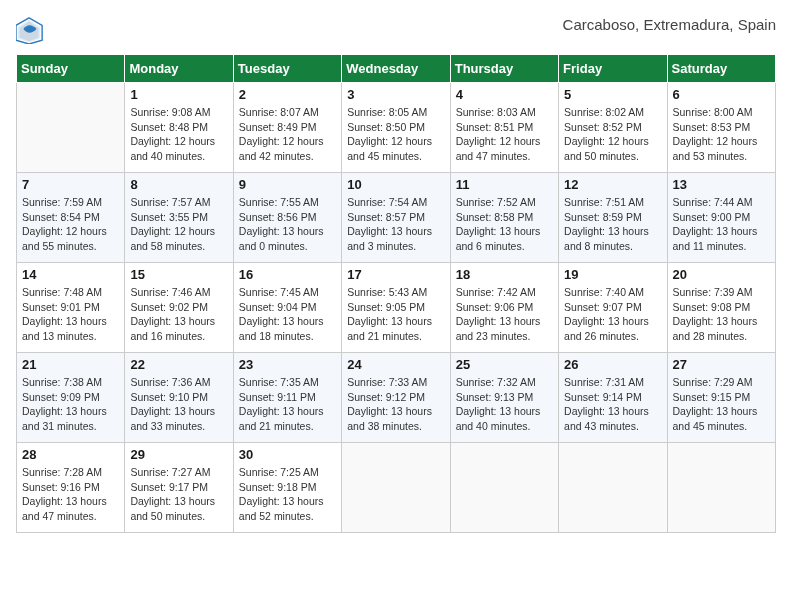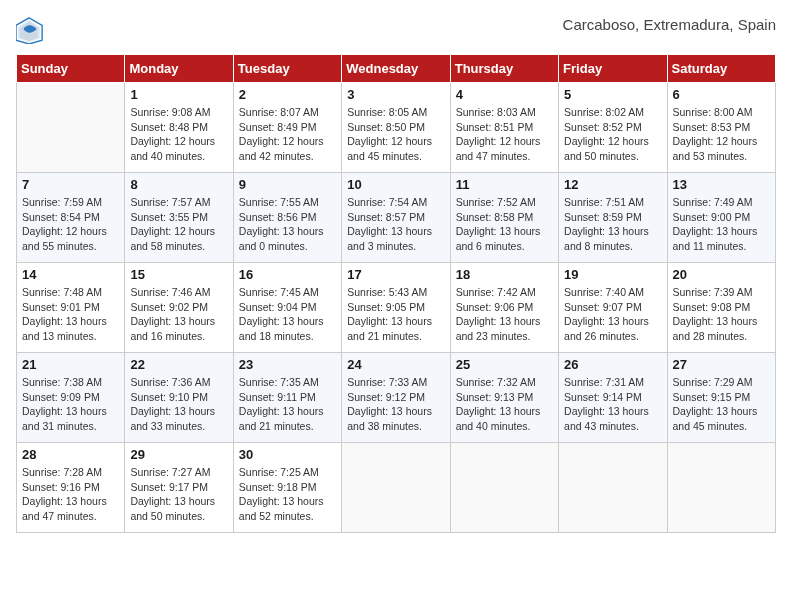--- a/index.html
+++ b/index.html
@@ -37,21 +37,21 @@
       font-size: 15px;
       color: #444;
       text-align: center;
     }
     table {
       width: 100%;
       border-collapse: collapse;
       font-size: 11px;
     }
     thead tr th {
-      background-color: #b91c1c;
+      background-color: #15803d;
       color: #fff;
       padding: 6px 4px;
       text-align: left;
       font-size: 13px;
       font-weight: bold;
       border: 1px solid #fff;
     }
     tbody tr td {
       border: 1px solid #ccc;
       vertical-align: top;
@@ -159,21 +159,21 @@
         <td>
           <div class="day-num">11</div>
           <div class="cell-info"><span>Sunrise: 7:52 AM</span><br><span>Sunset: 8:58 PM</span><br><span>Daylight: 13 hours</span><br><span>and 6 minutes.</span></div>
         </td>
         <td>
           <div class="day-num">12</div>
           <div class="cell-info"><span>Sunrise: 7:51 AM</span><br><span>Sunset: 8:59 PM</span><br><span>Daylight: 13 hours</span><br><span>and 8 minutes.</span></div>
         </td>
         <td>
           <div class="day-num">13</div>
-          <div class="cell-info"><span>Sunrise: 7:49 AM</span><br><span>Sunset: 9:00 PM</span><br><span>Daylight: 13 hours</span><br><span>and 11 minutes.</span></div>
+          <div class="cell-info"><span>Sunrise: 7:44 AM</span><br><span>Sunset: 9:00 PM</span><br><span>Daylight: 13 hours</span><br><span>and 11 minutes.</span></div>
         </td>
       </tr>
       <tr>
         <td>
           <div class="day-num">14</div>
           <div class="cell-info"><span>Sunrise: 7:48 AM</span><br><span>Sunset: 9:01 PM</span><br><span>Daylight: 13 hours</span><br><span>and 13 minutes.</span></div>
         </td>
         <td>
           <div class="day-num">15</div>
           <div class="cell-info"><span>Sunrise: 7:46 AM</span><br><span>Sunset: 9:02 PM</span><br><span>Daylight: 13 hours</span><br><span>and 16 minutes.</span></div>

